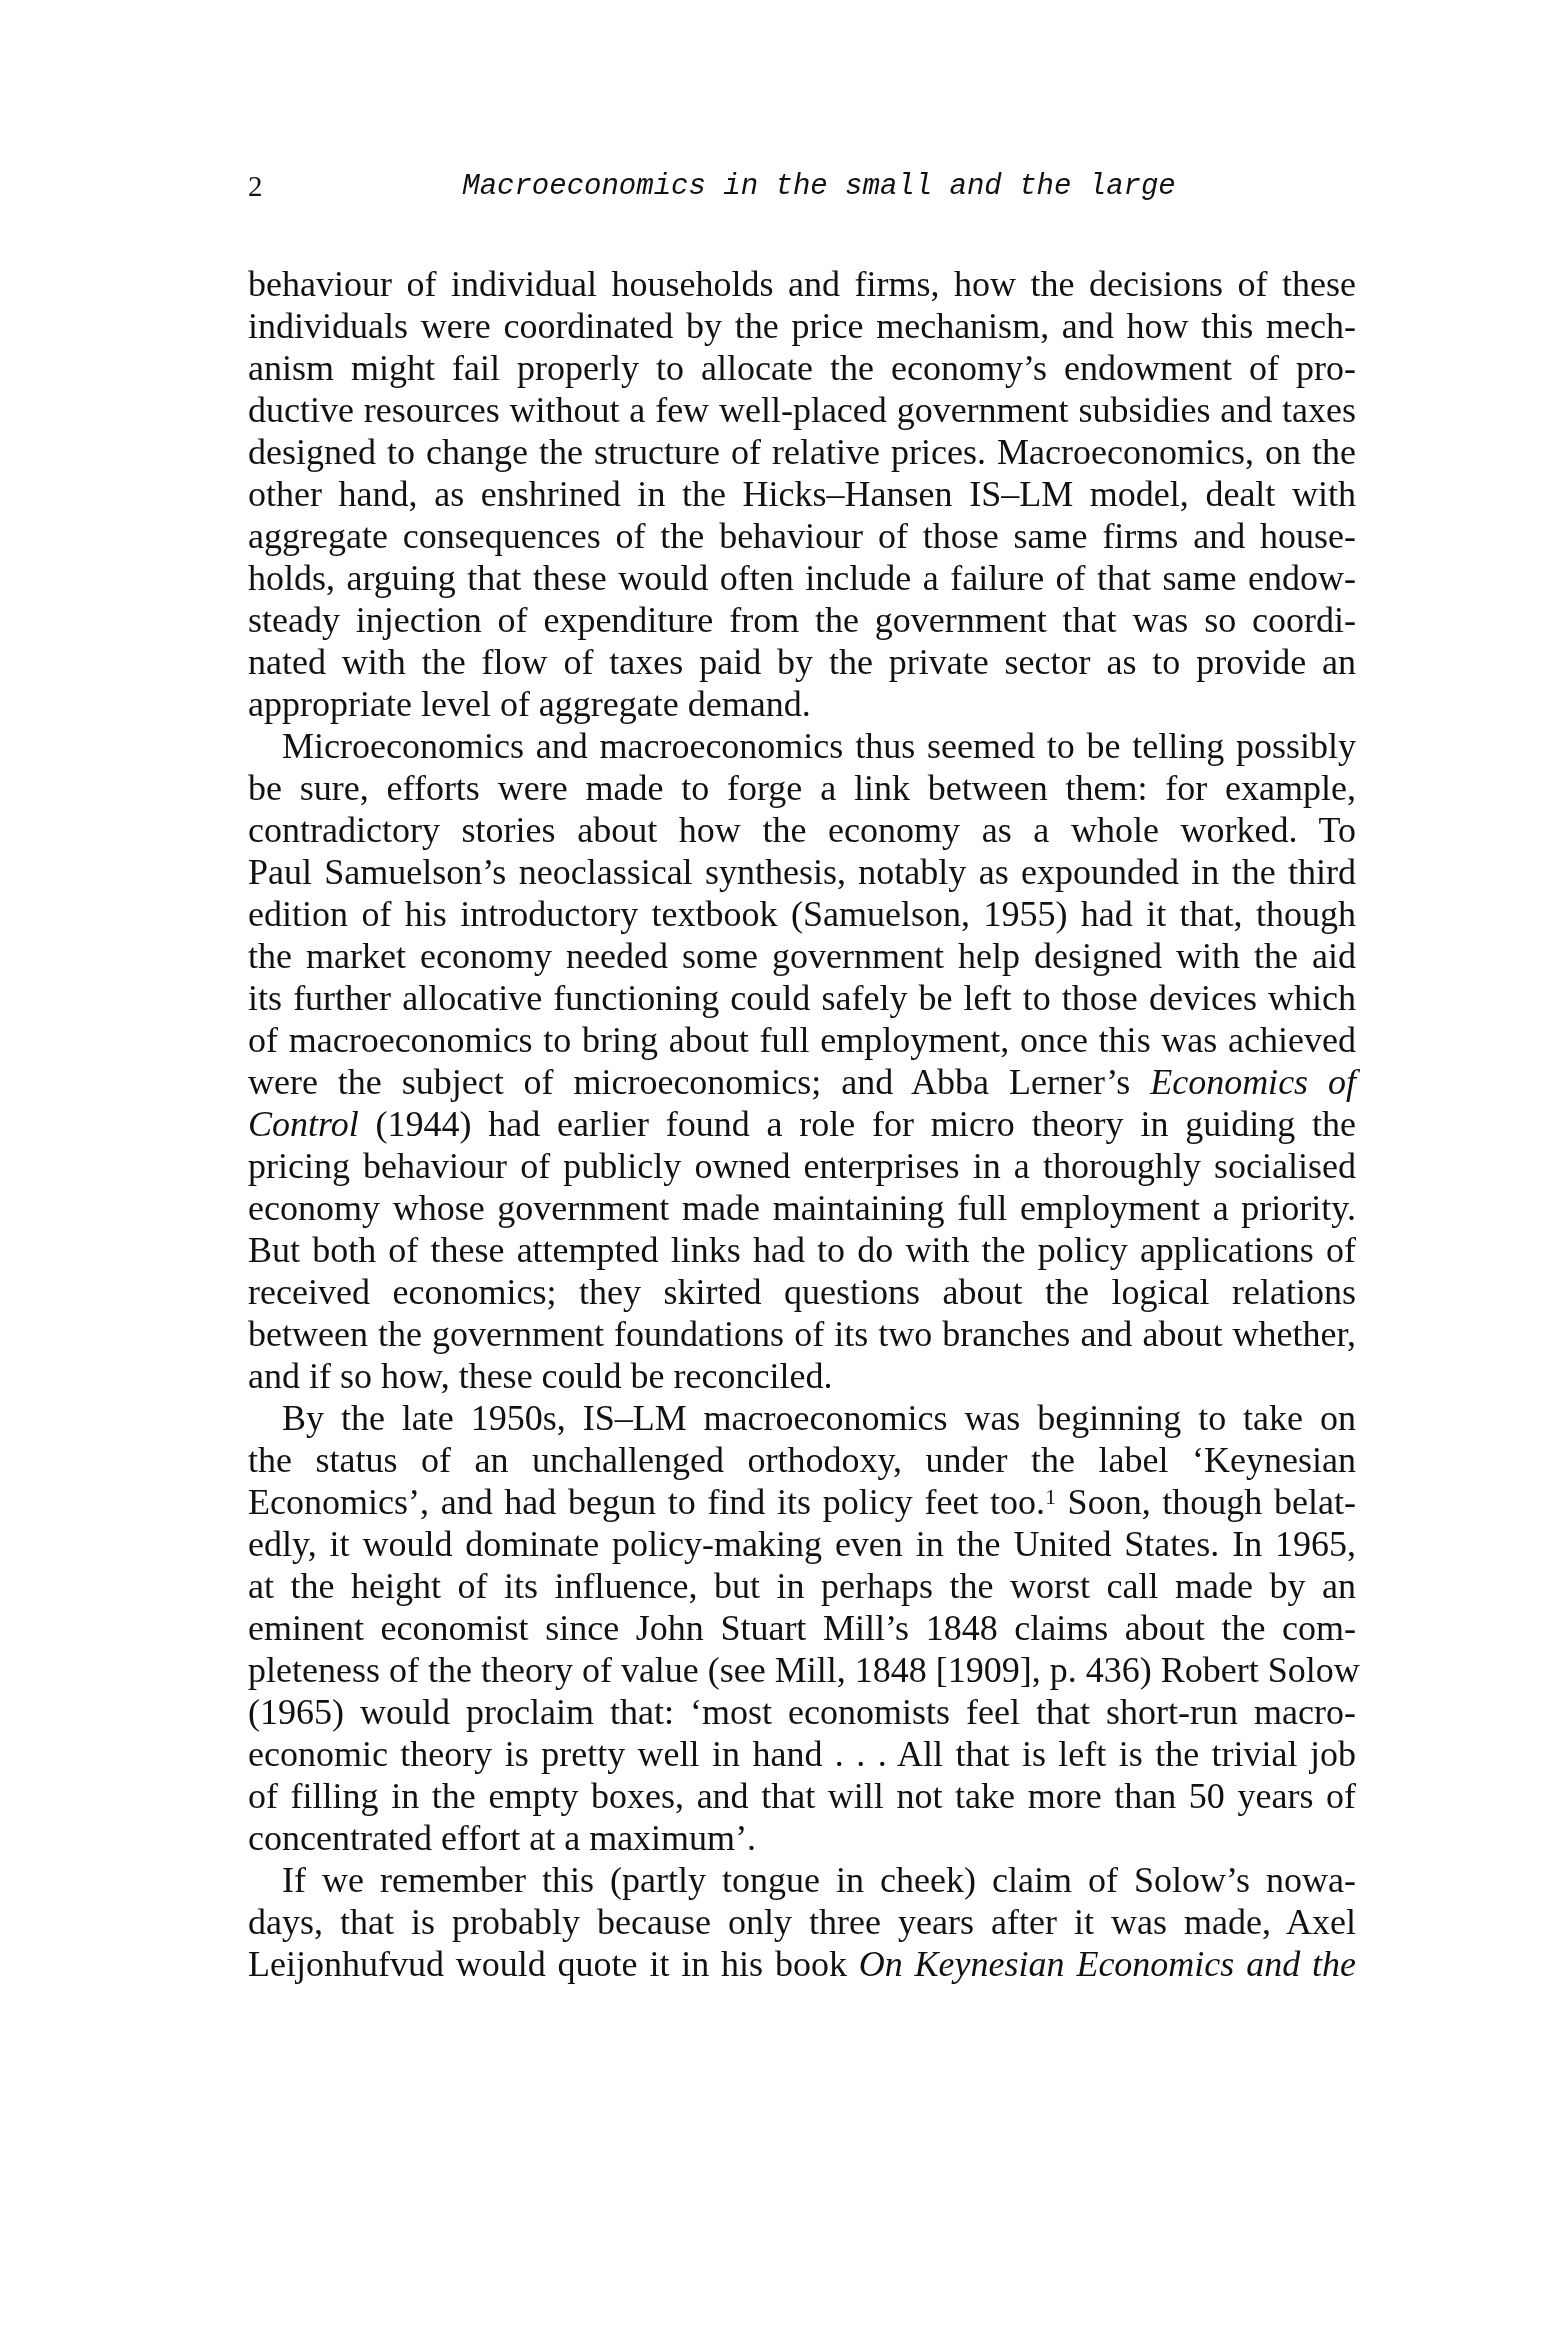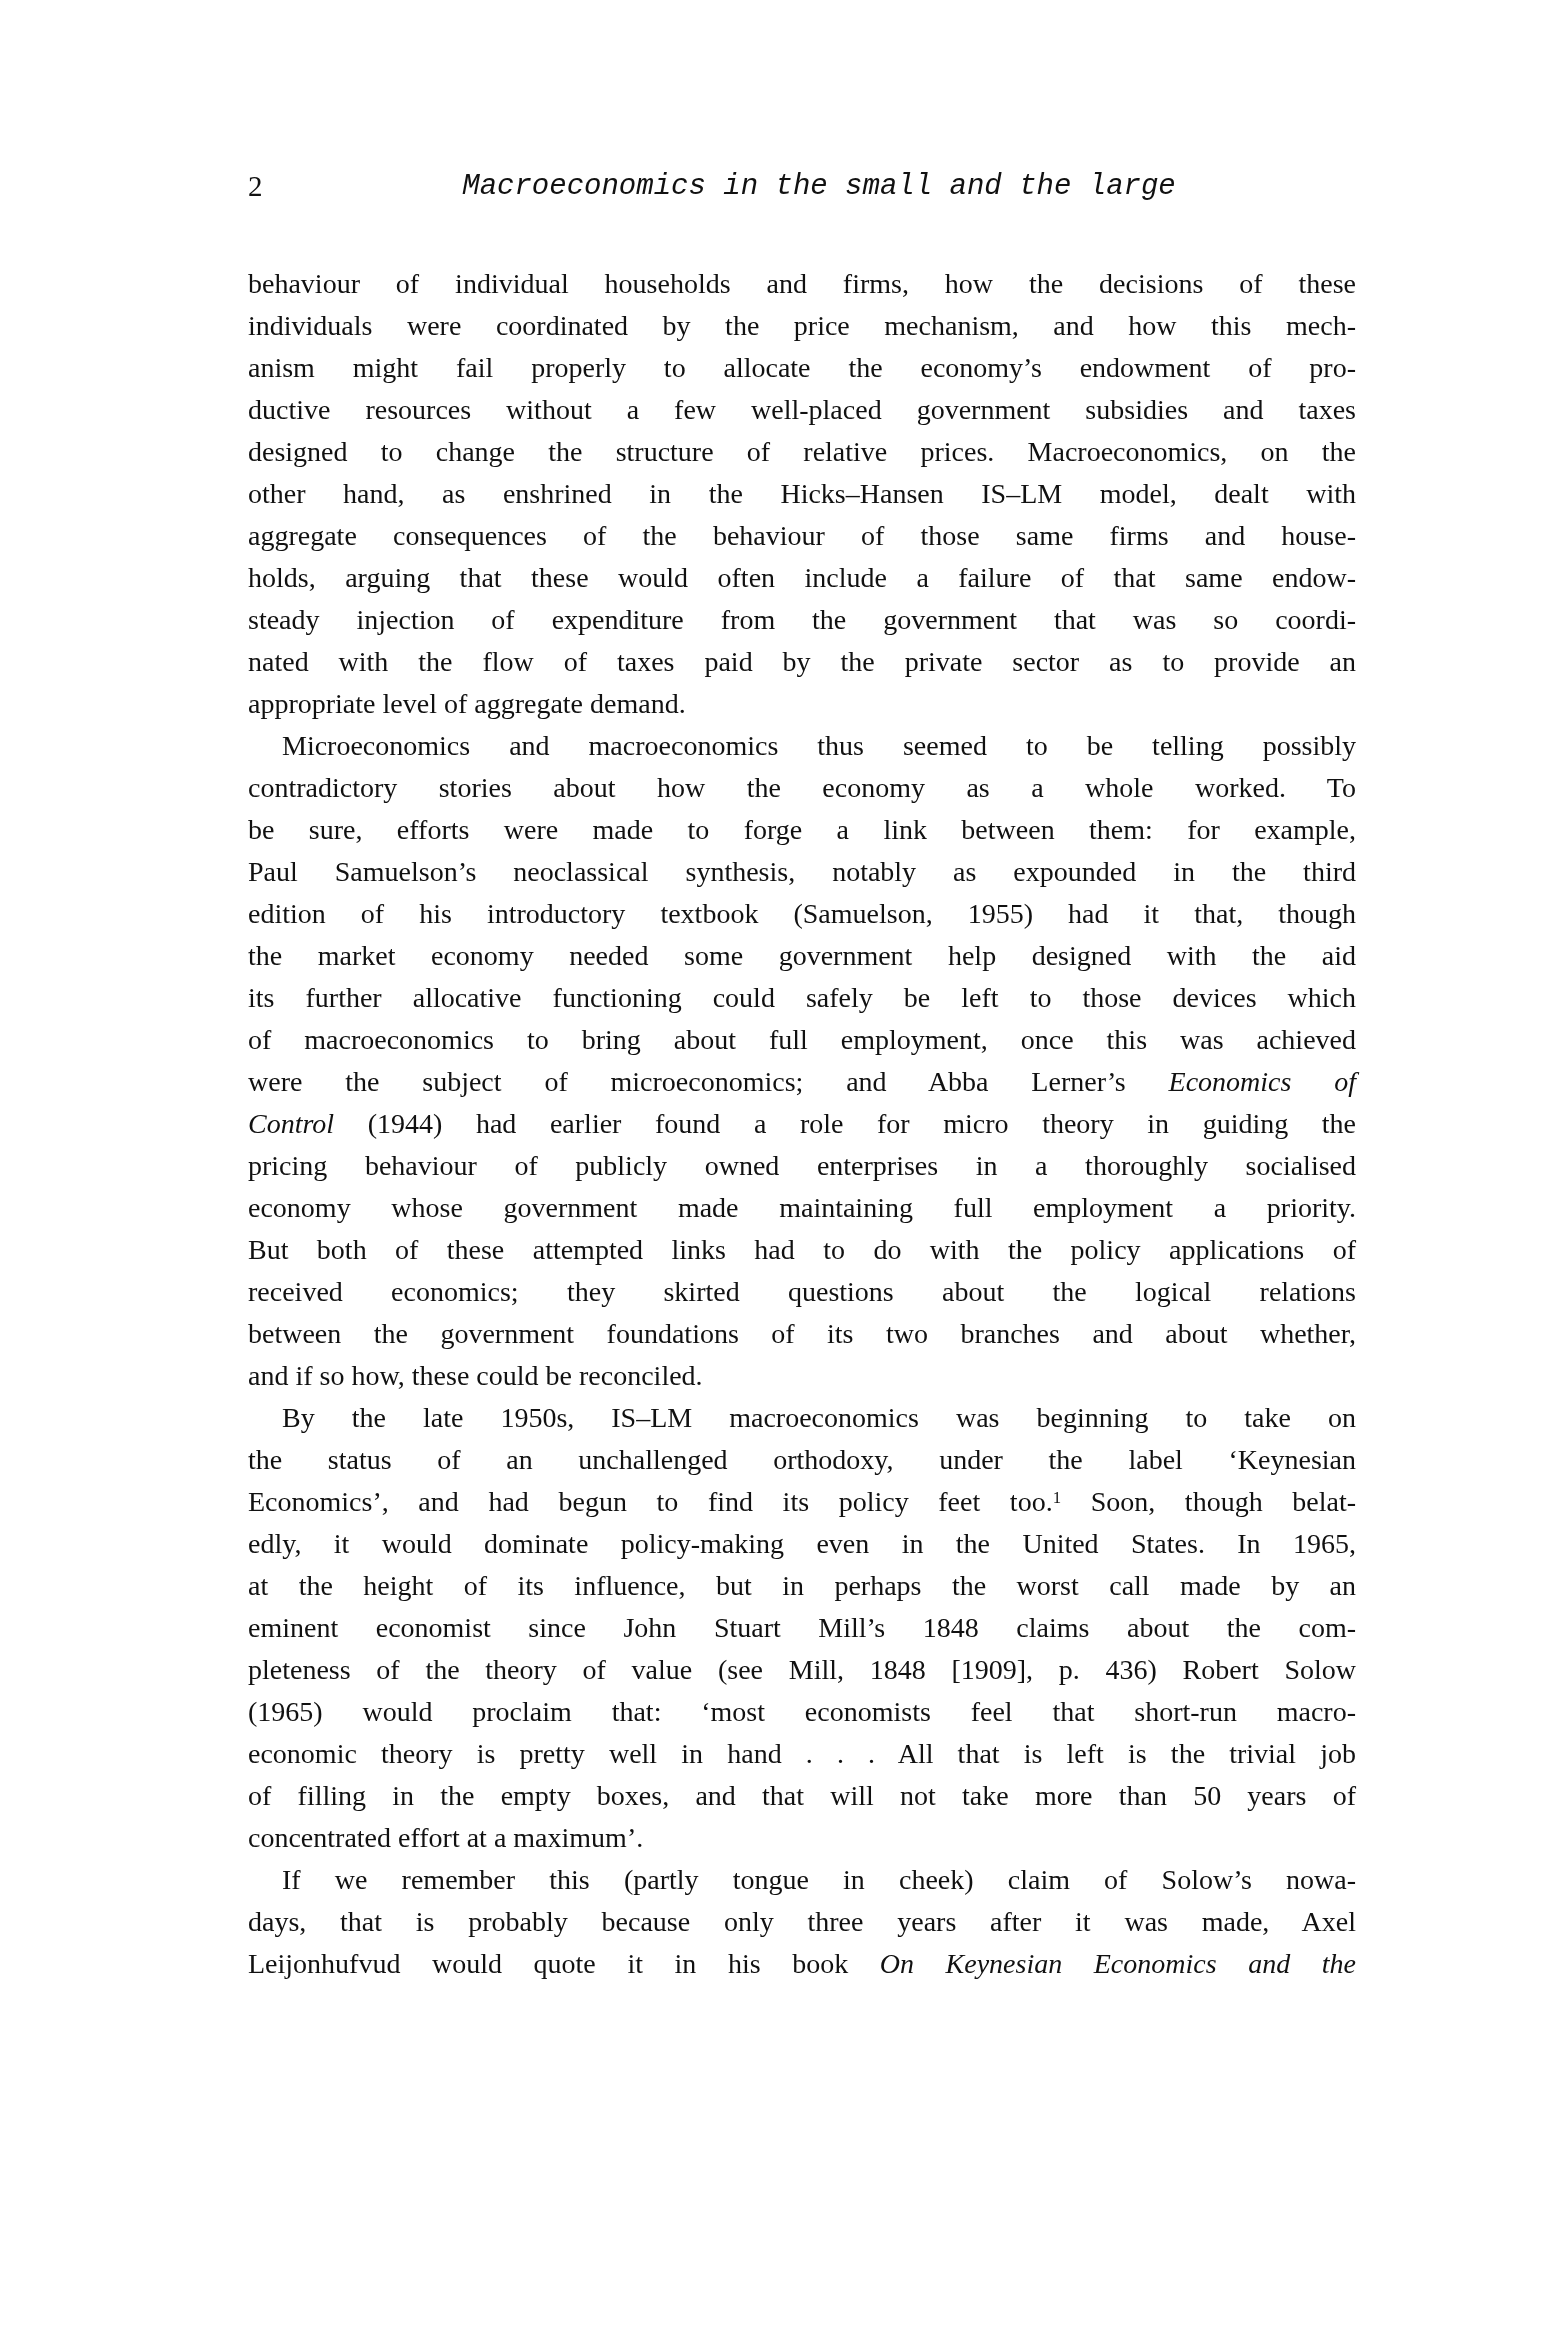--- a/index.html
+++ b/index.html
@@ -37,21 +37,21 @@
       left: 0;
       right: 0;
       top: 0;
       text-align: center;
       font-style: italic;
       padding-left: 34px;
       font-family: Liberation Mono, monospace;
     }
     .body-text {
       margin-top: 51px;
-      font-size: 28px;
+      font-size: 36px;
       line-height: 42px;
       text-align: justify;
       hyphens: manual;
     }
     .para {
       margin: 0;
       text-indent: 0;
     }
     .para.indent {
       text-indent: 34px;
@@ -104,22 +104,22 @@
       <span class="line">other hand, as enshrined in the Hicks–Hansen IS–LM model, dealt with</span>
       <span class="line">aggregate consequences of the behaviour of those same firms and house-</span>
       <span class="line">holds, arguing that these would often include a failure of that same endow-</span>
       <span class="line">steady injection of expenditure from the government that was so coordi-</span>
       <span class="line">nated with the flow of taxes paid by the private sector as to provide an</span>
       <span class="line last">appropriate level of aggregate demand.</span>
     </p>
 
     <p class="para indent">
       <span class="line">Microeconomics and macroeconomics thus seemed to be telling possibly</span>
+      <span class="line">be sure, efforts were made to forge a link between them: for example,</span>
       <span class="line">contradictory stories about how the economy as a whole worked. To</span>
-      <span class="line">be sure, efforts were made to forge a link between them: for example,</span>
       <span class="line">Paul Samuelson’s neoclassical synthesis, notably as expounded in the third</span>
       <span class="line">edition of his introductory textbook (Samuelson, 1955) had it that, though</span>
       <span class="line">the market economy needed some government help designed with the aid</span>
       <span class="line">its further allocative functioning could safely be left to those devices which</span>
       <span class="line">of macroeconomics to bring about full employment, once this was achieved</span>
       <span class="line"><span>were the subject of microeconomics; and Abba Lerner’s </span><em>Economics of</em><span></span></span>
       <span class="line"><em>Control</em><span> (1944) had earlier found a role for micro theory in guiding the</span></span>
       <span class="line">pricing behaviour of publicly owned enterprises in a thoroughly socialised</span>
       <span class="line">economy whose government made maintaining full employment a priority.</span>
       <span class="line">But both of these attempted links had to do with the policy applications of</span>

